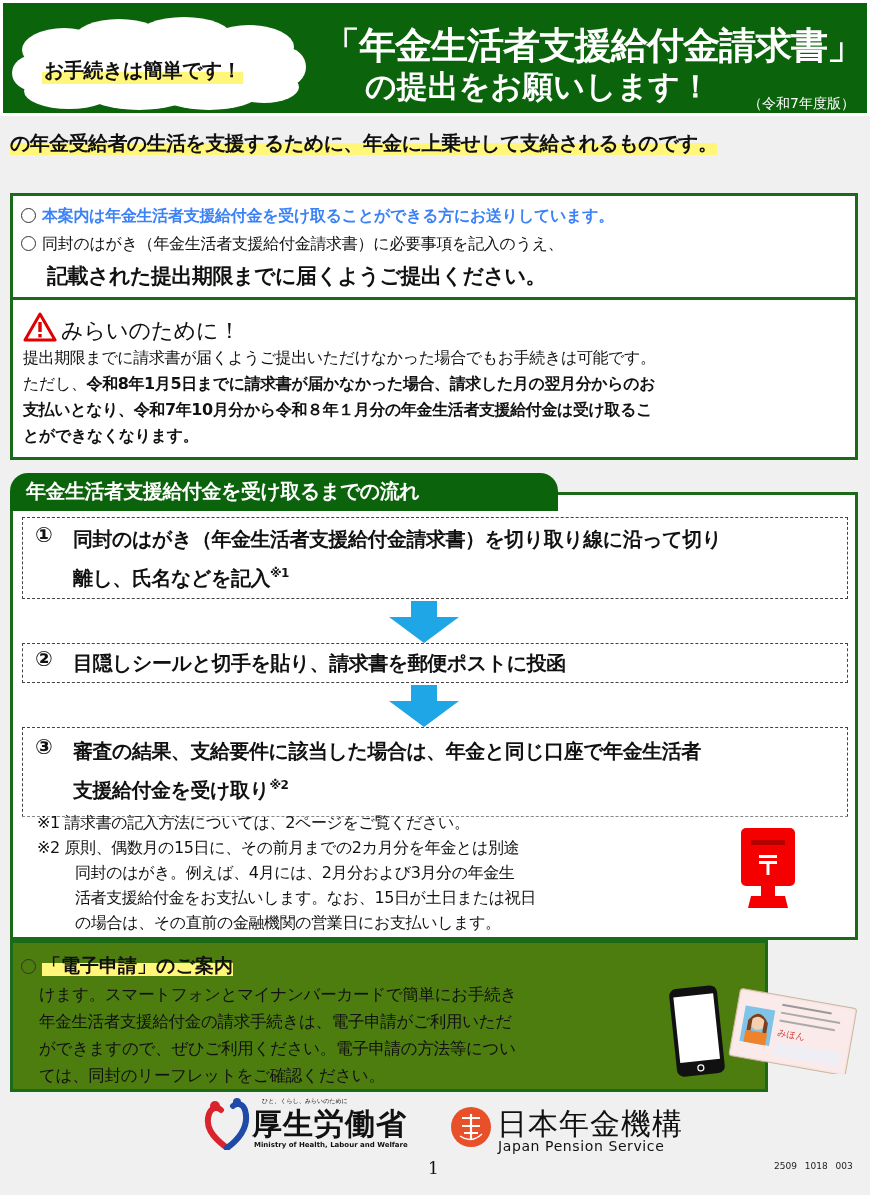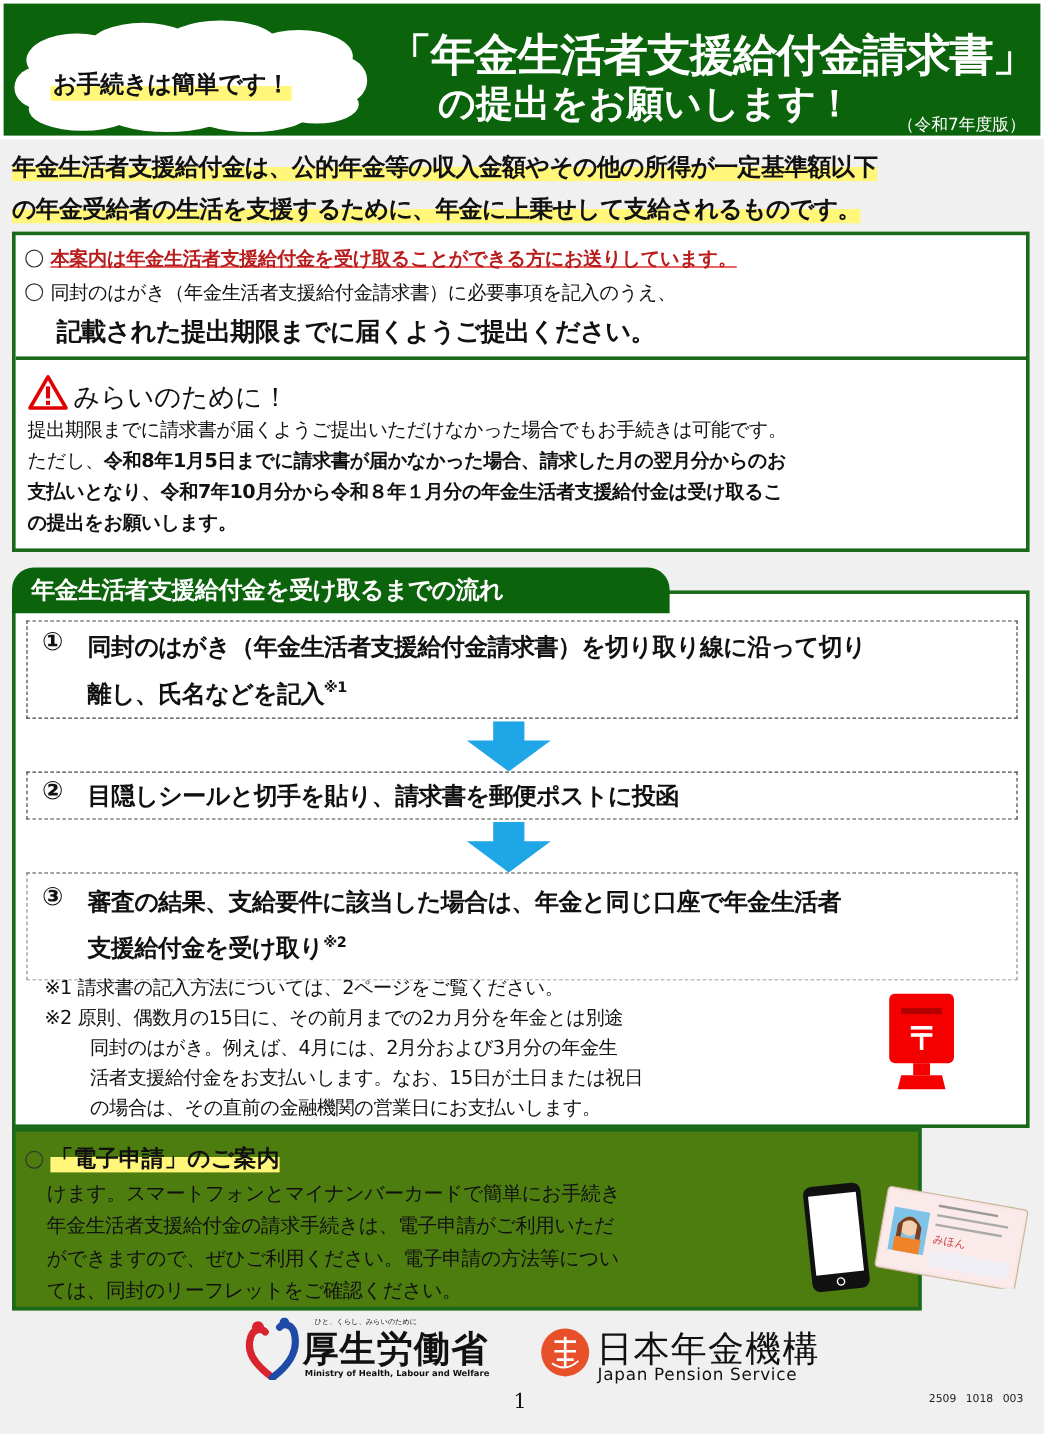--- a/index.html
+++ b/index.html
@@ -19,21 +19,21 @@
 
     
     .intro { position: absolute; left: 10px; top: 124px; width: 855px; font-size: 20px; font-weight: bold; line-height: 31px; letter-spacing: -0.6px; }
     .hl { background: linear-gradient(to bottom, transparent 50%, #fff67a 50%); }
 
     
     .notice { position: absolute; left: 10px; top: 193px; width: 848px; height: 267px; background: #fff; border: 3px solid #1a6a1a; }
     .notice-top { position: absolute; left: 0; top: 0; width: 100%; height: 104px; border-bottom: 3px solid #1a6a1a; }
     .nline { position: absolute; left: 8px; font-size: 16px; white-space: nowrap; letter-spacing: -0.3px; }
     .circle-mark { display: inline-block; width: 15px; height: 15px; border: 1.5px solid #333; border-radius: 50%; vertical-align: -2px; margin-right: 6px; }
-    .red-ul { color: #b91c1c; font-weight: bold; text-decoration: underline; text-decoration-color: #e00000; }
+    .red-ul { color: #3b82f6; font-weight: bold; text-decoration-color: #e00000; }
     .big-line { position: absolute; left: 34px; top: 66px; font-size: 21px; font-weight: bold; white-space: nowrap; letter-spacing: -0.5px; }
     .caution-head { position: absolute; left: 10px; top: 116px; font-size: 22px; white-space: nowrap; }
     .warn-icon { display: inline-block; vertical-align: -4px; margin-right: 4px; }
     .caution-body { position: absolute; left: 10px; top: 149px; width: 826px; font-size: 16px; line-height: 26px; letter-spacing: -0.4px; }
     .b { font-weight: bold; }
 
     
     .flow-tab { position: absolute; left: 10px; top: 473px; height: 38px; width: 548px; background: #0b630b; border-radius: 18px 18px 0 0; color: #fff; font-size: 20px; font-weight: bold; padding: 5px 0 0 16px; letter-spacing: -0.5px; white-space: nowrap; }
     .flow { position: absolute; left: 10px; top: 492px; width: 848px; height: 448px; background: #fff; border: 3px solid #1a6a1a; }
     .step { position: absolute; left: 9px; width: 826px; border: 1.5px dashed #444; background: #fff; }
@@ -89,21 +89,20 @@
       </svg>
       <span class="cloud-text">お手続きは簡単です！</span>
     </div>
     <div class="title1">「年金生活者支援給付金請求書」</div>
     <div class="title2">の提出をお願いします！</div>
     <div class="edition">（令和7年度版）</div>
   </div>
 </div>
 
 <div class="intro">
-  <div><span class="hl">年金生活者支援給付金は、公的年金等の収入金額やその他の所得が一定基準額以下</span></div>
   <div style="margin-top:4px"><span class="hl">の年金受給者の生活を支援するために、年金に上乗せして支給されるものです。</span></div>
 </div>
 
 <div class="notice">
   <div class="notice-top">
     <div class="nline" style="top:10px">
       <span class="circle-mark"></span><span class="red-ul">本案内は年金生活者支援給付金を受け取ることができる方にお送りしています。</span>
     </div>
     <div class="nline" style="top:38px">
       <span class="circle-mark"></span><span>同封のはがき（年金生活者支援給付金請求書）に必要事項を記入のうえ、</span>
@@ -116,21 +115,21 @@
         <polygon points="17,2 32,28 2,28" fill="#fff" stroke="#e00000" stroke-width="3" stroke-linejoin="round"></polygon>
         <rect x="15.3" y="10" width="3.4" height="10" fill="#e00000"></rect>
         <rect x="15.3" y="22" width="3.4" height="3.4" fill="#e00000"></rect>
       </svg>
     </span><span>みらいのために！</span>
   </div>
   <div class="caution-body">
     <div>提出期限までに請求書が届くようご提出いただけなかった場合でもお手続きは可能です。</div>
     <div><span>ただし、</span><span class="b">令和8年1月5日までに請求書が届かなかった場合、請求した月の翌月分からのお</span></div>
     <div class="b">支払いとなり、令和7年10月分から令和８年１月分の年金生活者支援給付金は受け取るこ</div>
-    <div class="b">の提出をお願いします。</div>
+    <div class="b">とができなくなります。</div>
   </div>
 </div>
 
 <div class="flow">
   <div class="step" style="top:22px; height:82px;">
     <span class="step-num" style="top:5px">①</span>
     <div class="step-text" style="top:4px">
       <div>同封のはがき（年金生活者支援給付金請求書）を切り取り線に沿って切り</div>
       <div><span>離し、氏名などを記入</span><sup>※1</sup></div>
     </div>

